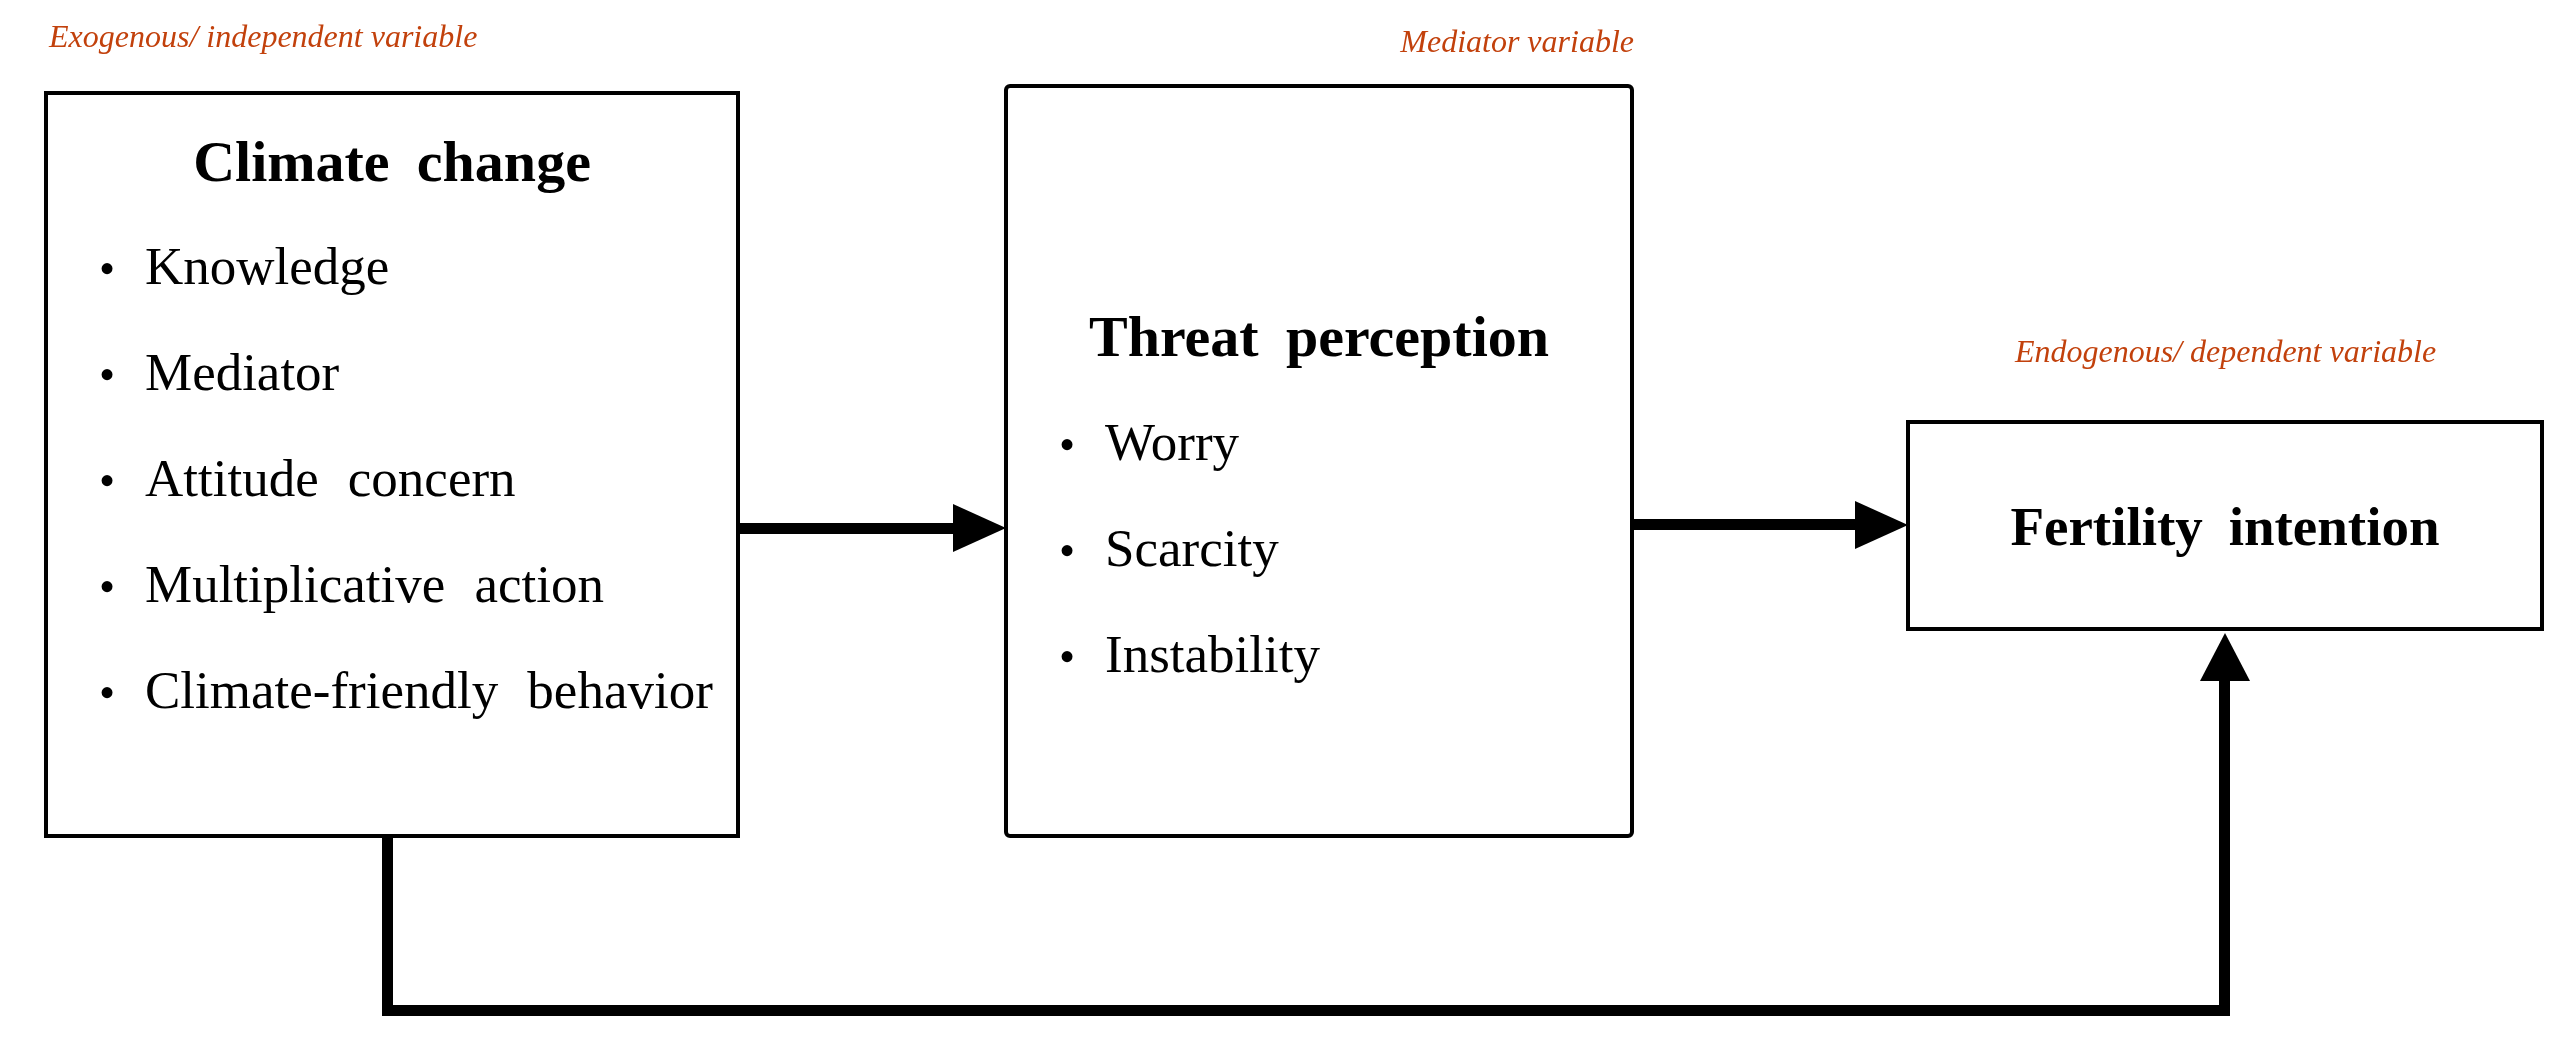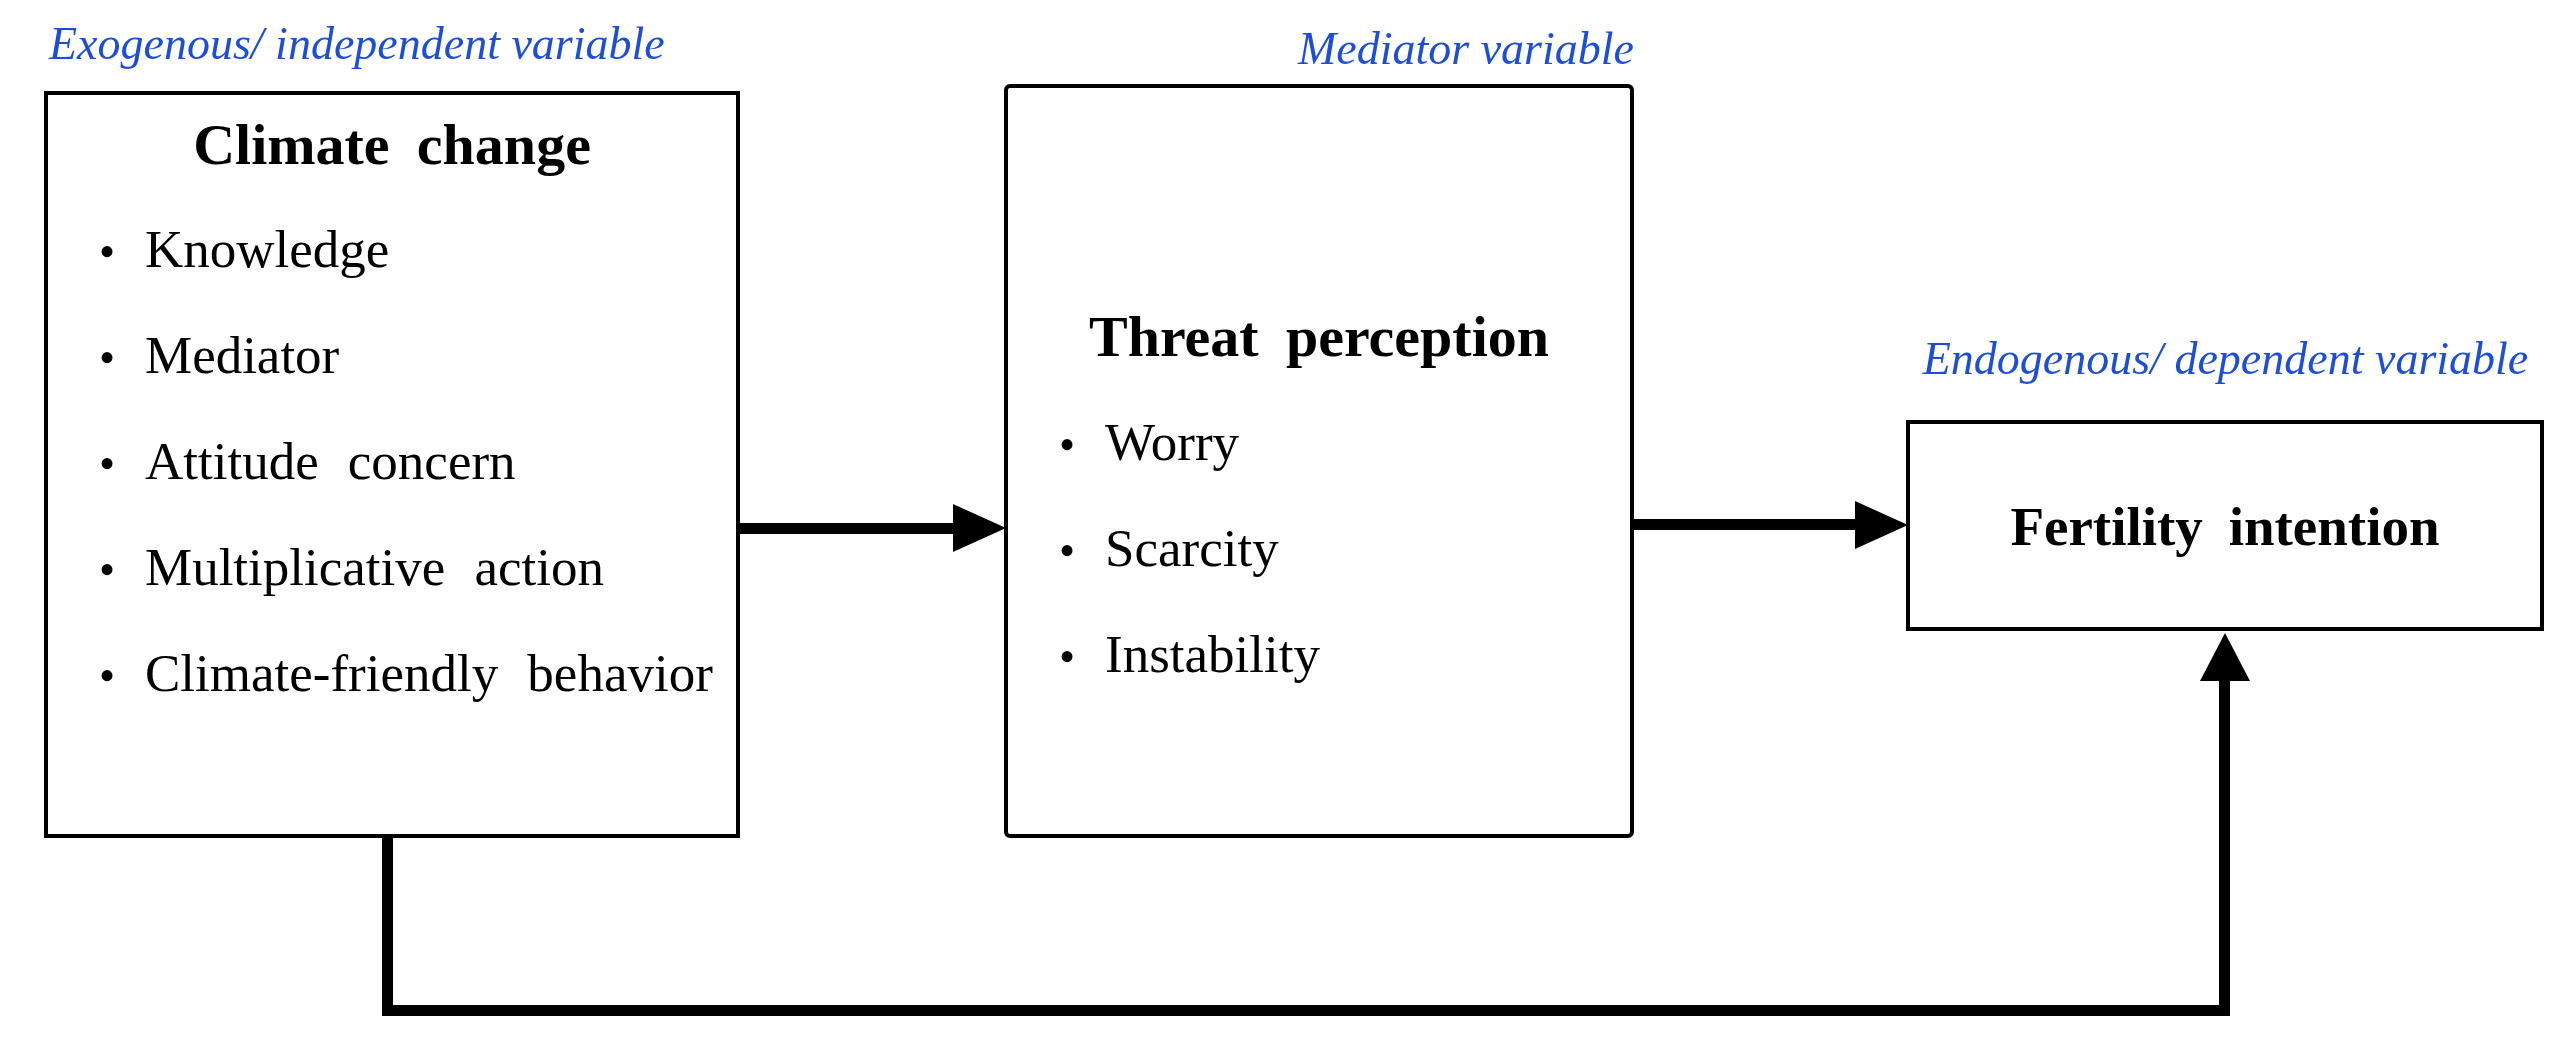--- a/index.html
+++ b/index.html
@@ -14,24 +14,24 @@
     background: #ffffff;
     font-family: "Liberation Serif", "DejaVu Serif", serif;
     color: #000000;
     overflow: hidden;
   }
 
   
   .var-label {
     position: absolute;
     font-style: italic;
-    font-size: 46px;
+    font-size: 32px;
     line-height: 1.15;
     white-space: nowrap;
-    color: #1d4ed8;
+    color: #c2410c;
   }
   #label-exogenous  { left: 49px;  top: 17.6px; }
   #label-mediator   { left: 1004px; top: 23px; width: 630px; text-align: right; }
   #label-endogenous { left: 1891px; top: 333px; width: 669px; text-align: center; }
 
   
   .node-box {
     position: absolute;
     border: 4.4px solid #000000;
     background: #ffffff;
@@ -44,21 +44,21 @@
     display: flex; align-items: center; justify-content: center;
   }
 
   .box-title {
     font-weight: bold;
     font-size: 58px;
     line-height: 1.34;
     text-align: center;
     word-spacing: 0.22em;
   }
-  #box-awareness .box-title { margin-top: 11px; text-align: center; }
+  #box-awareness .box-title { margin-top: 28px; text-align: center; }
   #box-threat   .box-title  { margin-top: 210px; }
   #box-fertility .box-title { font-size: 55px; margin-top: 2px; }
 
   ul.bullet-list {
     list-style: none;
     margin: 0;
     padding: 0;
   }
   #box-awareness ul.bullet-list { margin-top: 39px; padding-left: 51px; padding-right: 17.6px; }
   #box-threat    ul.bullet-list { margin-top: 40px; padding-left: 51px; padding-right: 17.6px; }

